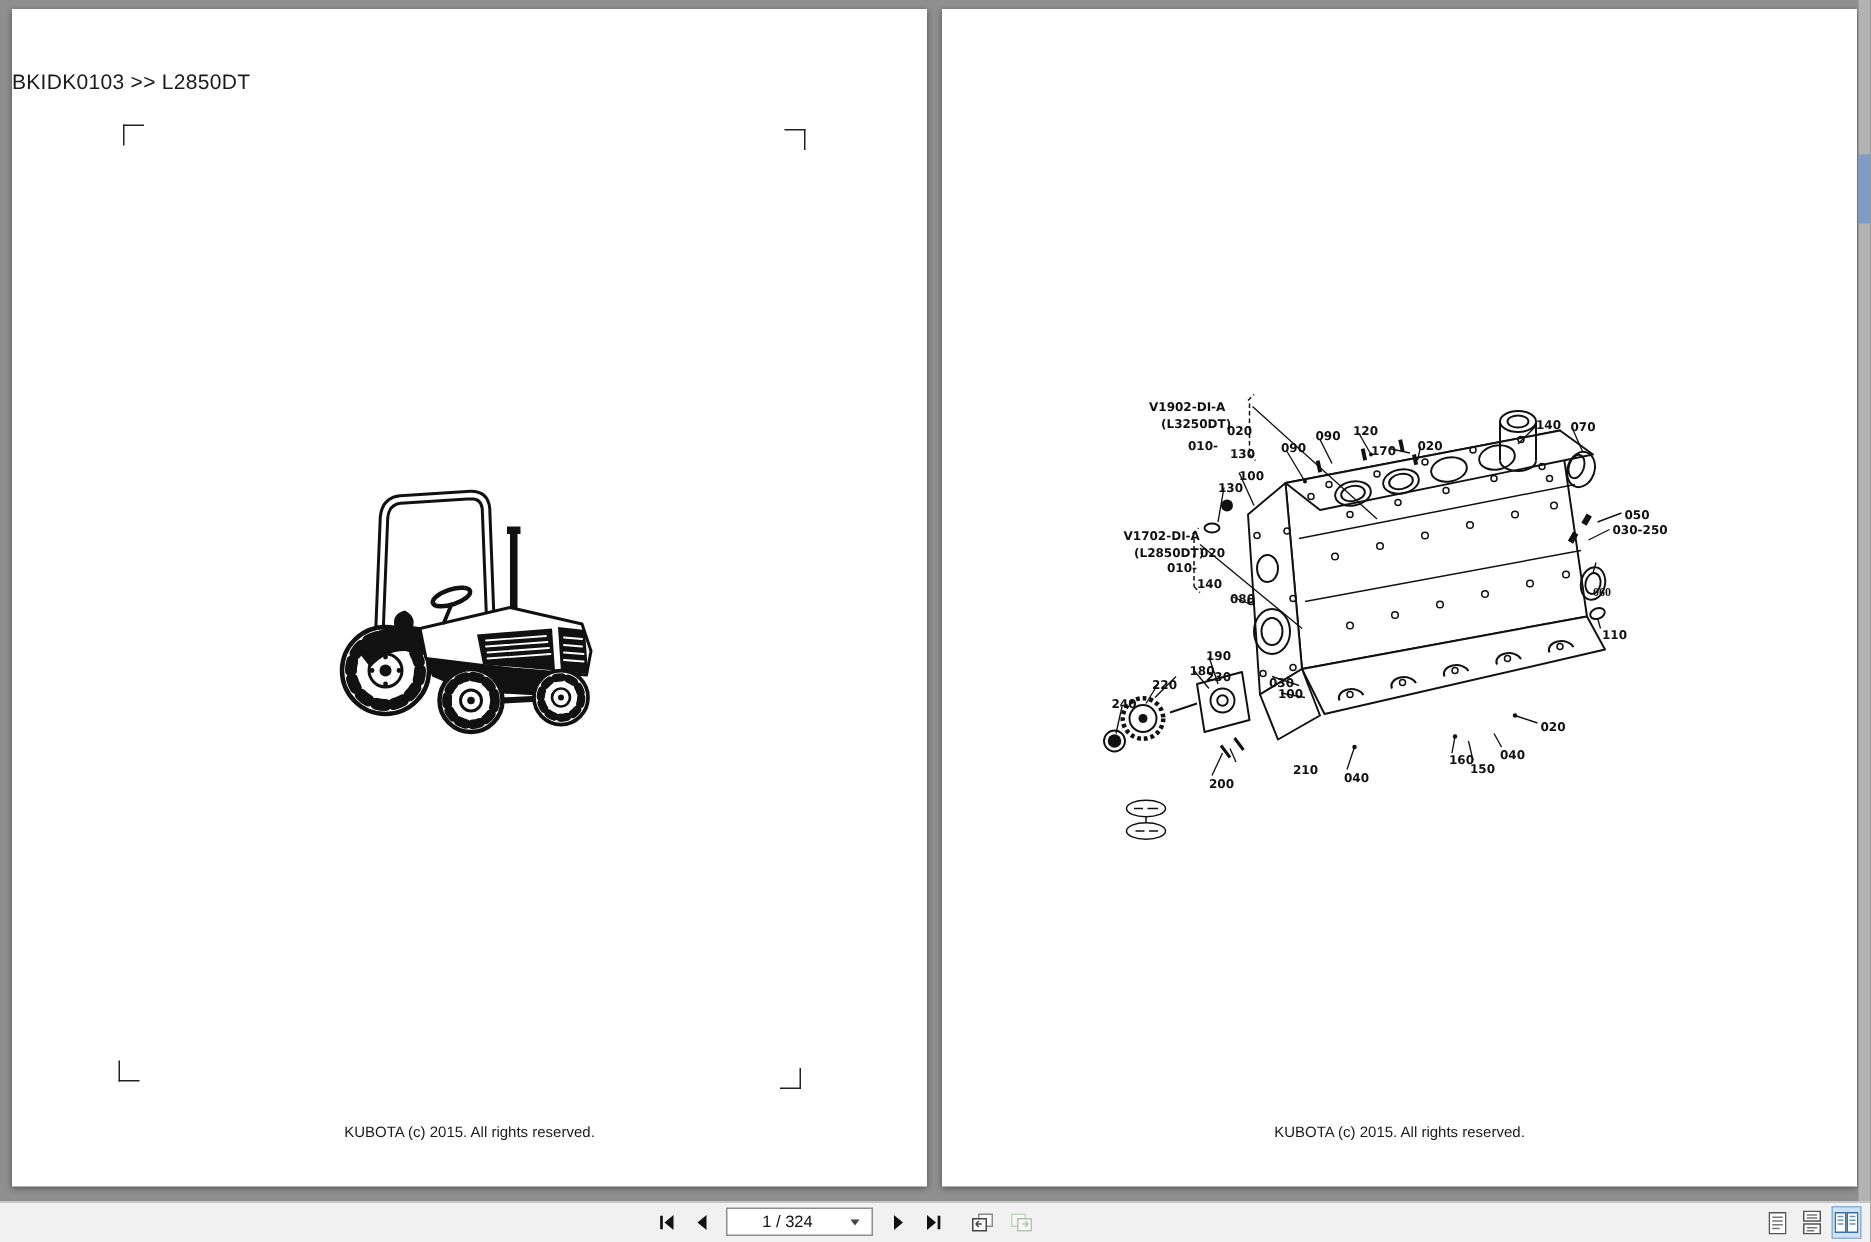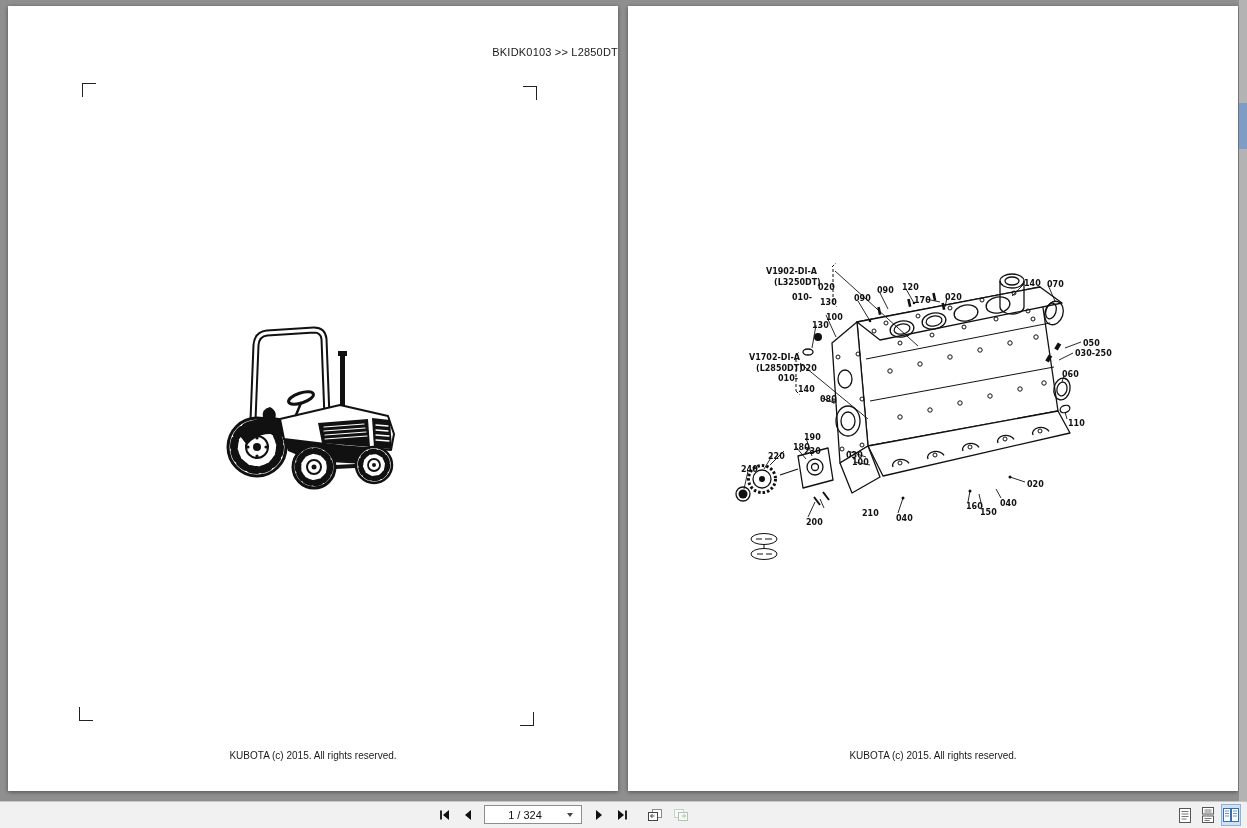--- a/index.html
+++ b/index.html
@@ -8,22 +8,22 @@
     background:#8f8f8f;
     font-family:"Liberation Sans",sans-serif;
   }
   .page{
     position:absolute;top:6px;width:610px;height:785px;background:#fff;
     box-shadow:0 1px 4px rgba(0,0,0,.45);
   }
   #left-page{left:8px;}
   #right-page{left:628px;}
   .page-header{
-    position:absolute;top:40px;left:0;width:100%;text-align:right;
-    font-size:11px;color:#1a1a1a;white-space:pre;letter-spacing:.2px;
+    position:absolute;top:40px;left:0;width:100%;text-align:left;
+    font-size:14px;color:#1a1a1a;white-space:pre;letter-spacing:.2px;
   }
   .page-footer{
     position:absolute;top:744px;left:0;width:100%;text-align:center;
     font-size:10px;color:#1a1a1a;
   }
   .crop-mark{position:absolute;width:13px;height:13px;}
   .cm-tl{border-left:1px solid #222;border-top:1px solid #222;left:74px;top:77px;}
   .cm-tr{border-right:1px solid #222;border-top:1px solid #222;left:515px;top:80px;}
   .cm-bl{border-left:1px solid #222;border-bottom:1px solid #222;left:71px;top:701px;}
   .cm-br{border-right:1px solid #222;border-bottom:1px solid #222;left:512px;top:706px;}
@@ -309,21 +309,21 @@
       <span class="part-label" style="left: 198px; top: 308px;">100</span>
       <span class="part-label" style="left: 184px; top: 316px;">130</span>
       <span class="part-label" style="left: 121px; top: 348px;">V1702-DI-A</span>
       <span class="part-label" style="left: 128px; top: 359px;">(L2850DT)</span>
       <span class="part-label" style="left: 172px; top: 359px;">020</span>
       <span class="part-label" style="left: 150px; top: 369px;">010-</span>
       <span class="part-label" style="left: 170px; top: 380px;">140</span>
       <span class="part-label" style="left: 192px; top: 390px;">080</span>
       <span class="part-label" style="left: 455px; top: 334px;">050</span>
       <span class="part-label" style="left: 447px; top: 344px;">030-250</span>
-      <span class="part-label" style="left: 434px; top: 365px;">060</span>
+      <span class="part-label" style="left: 434px; top: 385px; font-family: Liberation Serif, serif;">060</span>
       <span class="part-label" style="left: 440px; top: 414px;">110</span>
       <span class="part-label" style="left: 176px; top: 428px;">190</span>
       <span class="part-label" style="left: 165px; top: 438px;">180</span>
       <span class="part-label" style="left: 152px; top: 442px; margin-left: 24px;">230</span>
       <span class="part-label" style="left: 140px; top: 447px;">220</span>
       <span class="part-label" style="left: 113px; top: 460px;">240</span>
       <span class="part-label" style="left: 218px; top: 446px;">030</span>
       <span class="part-label" style="left: 224px; top: 453px;">100</span>
       <span class="part-label" style="left: 194px; top: 504px; margin-left: 40px;">210</span>
       <span class="part-label" style="left: 178px; top: 513px;">200</span>

